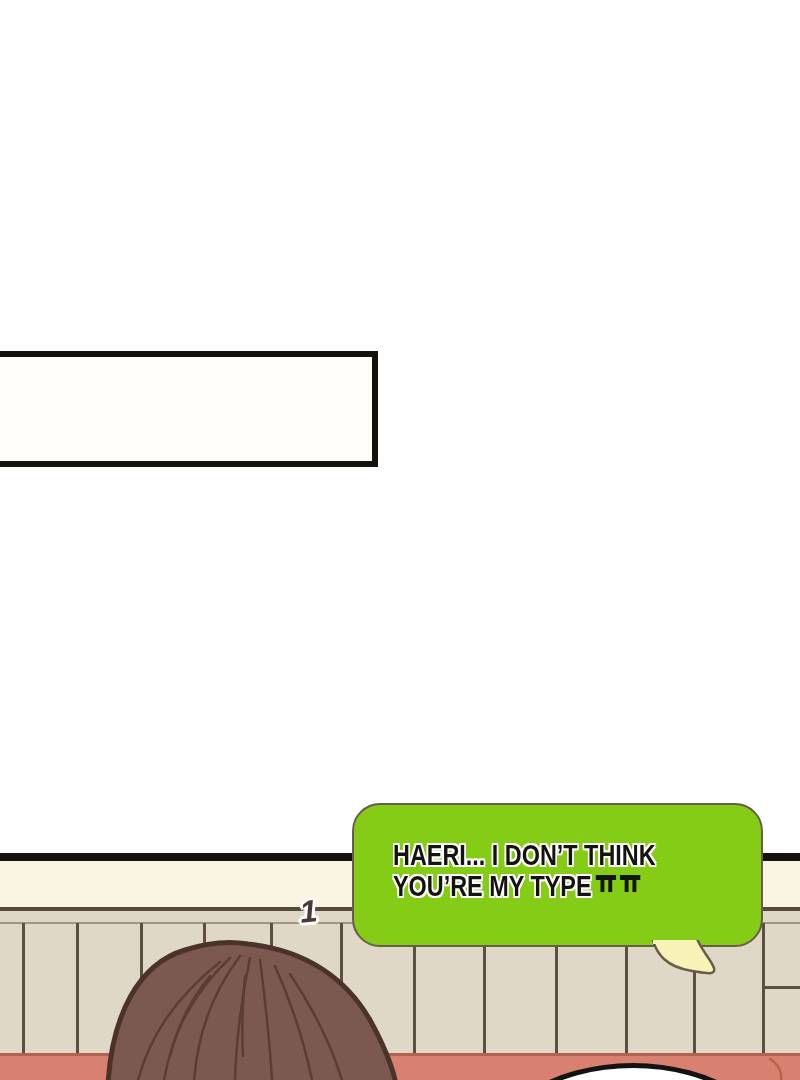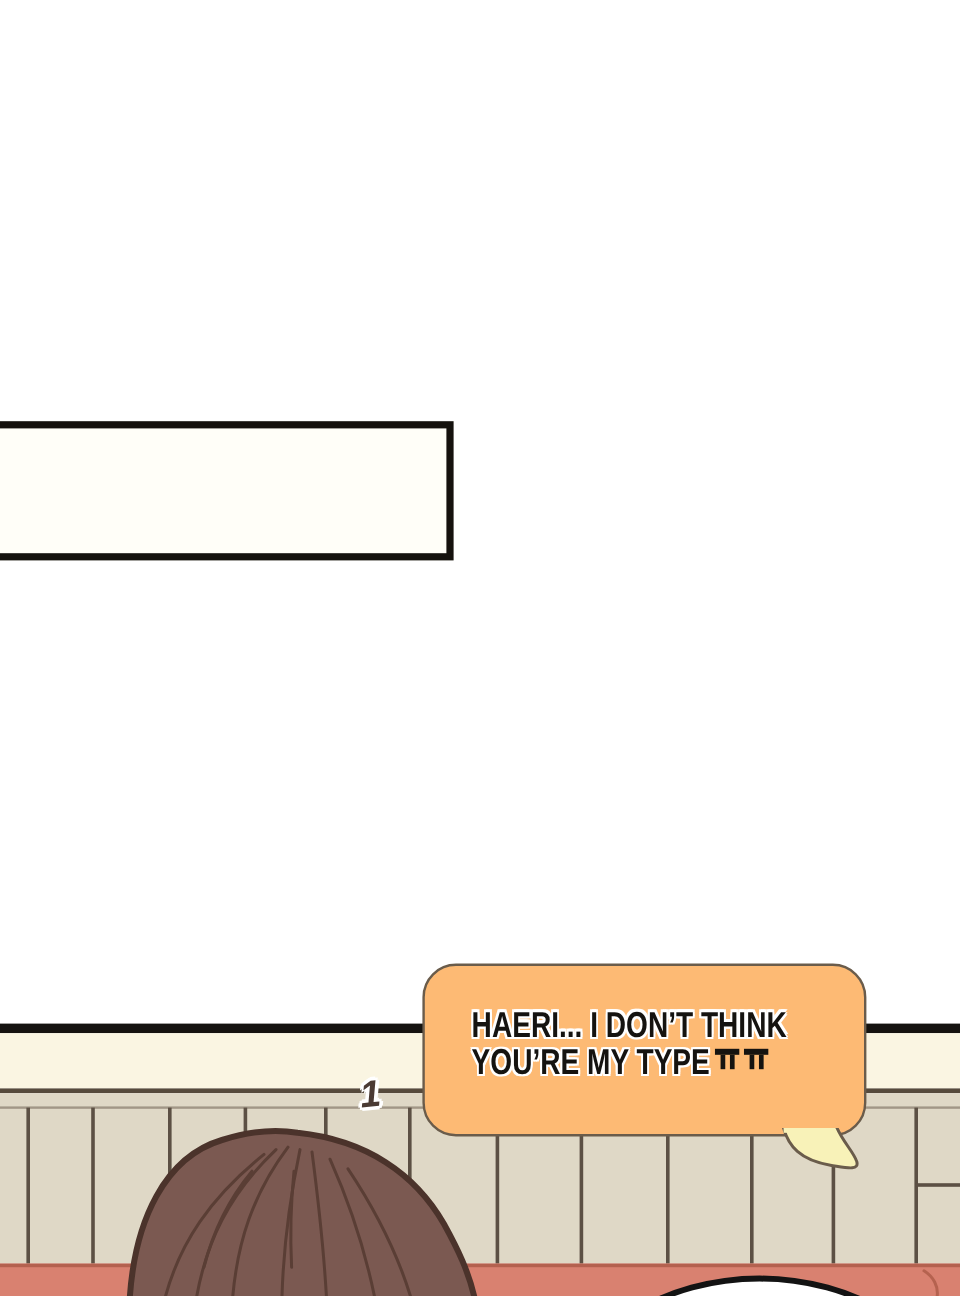--- a/index.html
+++ b/index.html
@@ -31,22 +31,22 @@
 
   
   .white-head{
     left:483px;top:1063px;width:300px;height:200px;
     background:#ffffff;border:5px solid #131313;border-radius:50%;
     box-sizing:border-box;
   }
 
   
   .speech-bubble{
-    left:352px;top:803px;width:370px;height:144px;
-    background:#fdba74;border:2px solid #6A5C4B;border-radius:28px;
+    left:352px;top:803px;width:411px;height:144px;
+    background:#84cc16;border:2px solid #6A5C4B;border-radius:28px;
     box-sizing:border-box;
   }
   .bubble-text{
     position:absolute;left:39px;top:34px;
     color:#151310;font-size:30px;font-weight:800;line-height:31px;
     letter-spacing:0px;white-space:nowrap;
     transform:scaleX(0.78);transform-origin:left top;
     text-shadow:-2px -2px 0 #fff,2px -2px 0 #fff,-2px 2px 0 #fff,2px 2px 0 #fff,
                 0 -2px 0 #fff,0 2px 0 #fff,-2px 0 0 #fff,2px 0 0 #fff;
   }

